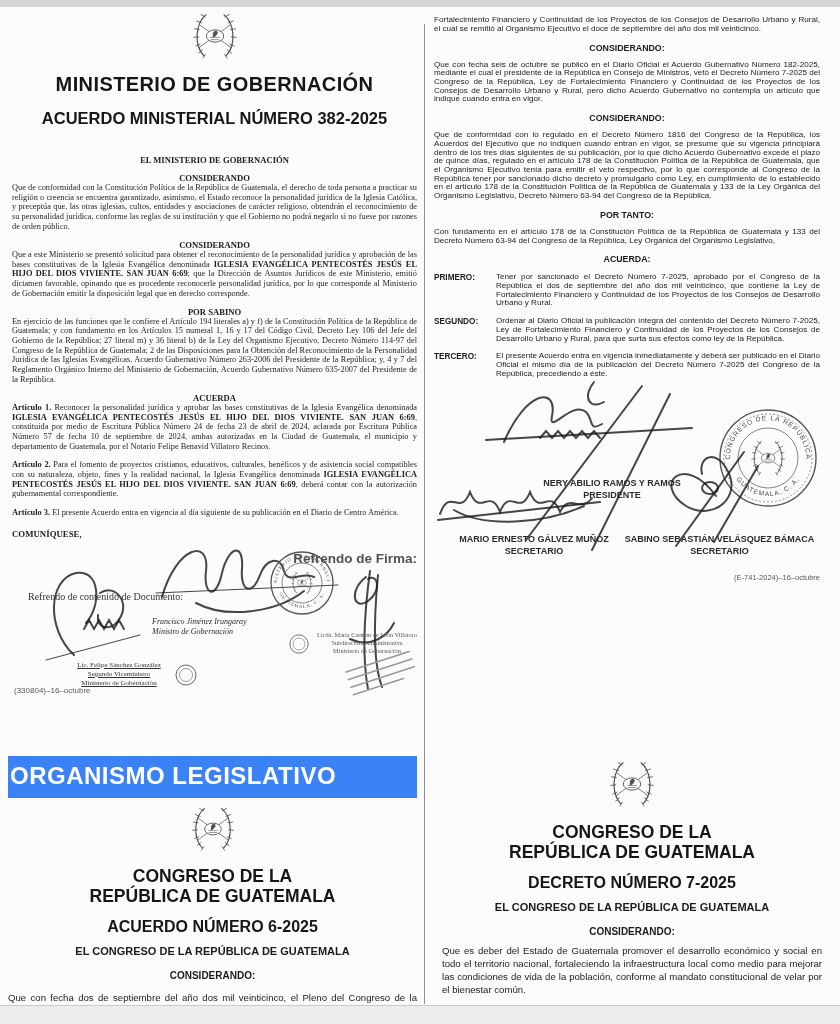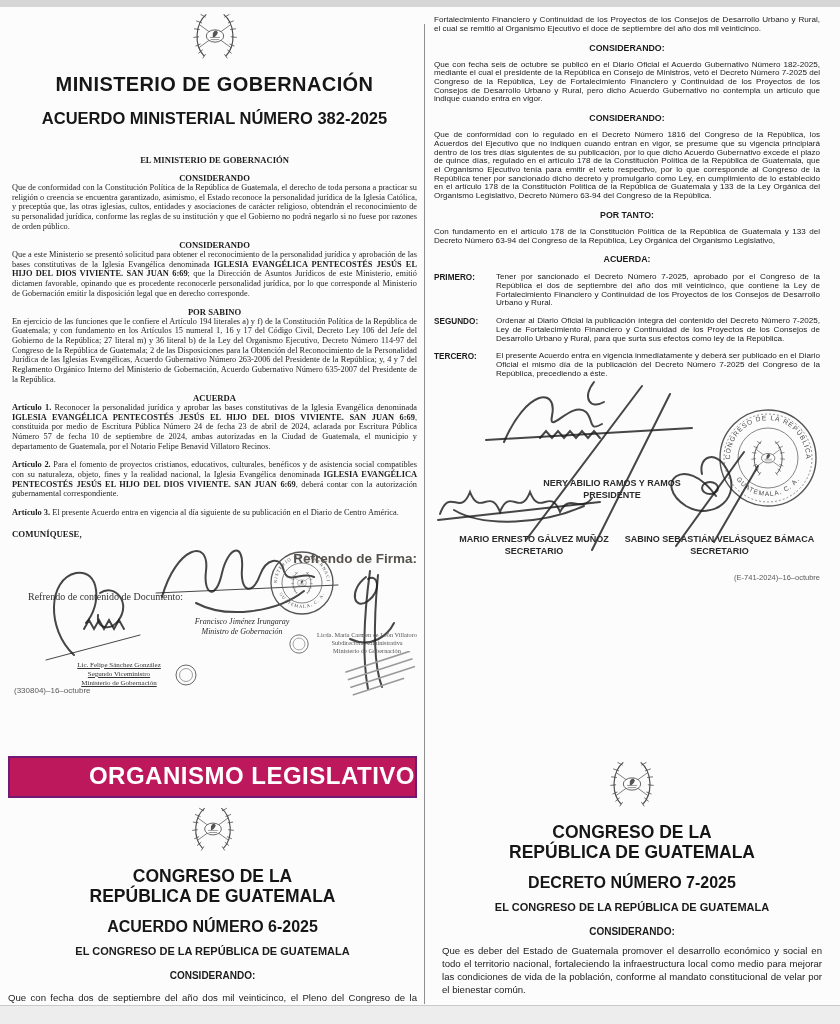--- a/index.html
+++ b/index.html
@@ -25,30 +25,30 @@
   .m-h{font-weight:bold;font-size:8.6px;text-align:center;margin-top:8px;}
   .m-p{font-size:8.3px;line-height:9.7px;text-align:justify;margin-top:0;color:#1f1f1f;}
   .m-p b{font-size:8.4px;}
   .m-art{margin-top:9px;}
   .comuniquese{font-weight:bold;font-size:8.8px;text-align:left;margin-top:11px;}
 
   
   .sig-area{position:relative;height:156px;}
   .sig path{fill:none;stroke:#1d1d1d;stroke-width:2;stroke-linecap:round;opacity:.82;}
   .sig .thin{stroke-width:1;}
-  .handname{font-size:8px;font-style:italic;color:#2a2a2a;text-align:center;line-height:1.25;}
+  .handname{font-size:8px;font-style:italic;color:#2a2a2a;line-height:1.25;}
   .tinylines{font-size:7px;color:#333;text-align:center;line-height:1.3;}
   .ref-code{position:absolute;font-family:"Liberation Sans",sans-serif;font-size:8px;color:#5a5a5a;}
   .refrendo-doc{position:absolute;left:16px;top:52px;font-size:10px;color:#333;}
   .refrendo-firma{position:absolute;right:0px;top:12px;font-family:"Liberation Sans",sans-serif;
                   font-weight:bold;font-size:13.5px;color:#55524e;}
   .seal-text{fill:#4c4c4c;letter-spacing:1px;}
 
   
-  .banner{background:#be185d;border:2px solid #701a75;color:#fff;text-align:right;
+  .banner{background:#3b82f6;border:2px solid #3b82f6;color:#fff;text-align:left;
           font-family:"Liberation Sans",sans-serif;font-weight:bold;font-size:24px;
           padding:4px 0 6px;letter-spacing:.5px;}
   .c-org{font-family:"Liberation Sans",sans-serif;font-weight:bold;font-size:17.5px;line-height:1.15;
          text-align:center;margin-top:8px;color:#161616;}
   .c-doc{font-family:"Liberation Sans",sans-serif;font-weight:bold;font-size:16px;text-align:center;margin-top:12px;color:#161616;}
   .c-issuer{font-family:"Liberation Sans",sans-serif;font-weight:bold;font-size:11px;text-align:center;margin-top:9px;}
   .c-h{font-family:"Liberation Sans",sans-serif;font-weight:bold;font-size:10px;text-align:center;margin-top:13px;}
   .c-p{font-family:"Liberation Sans",sans-serif;font-size:9.6px;line-height:1.35;text-align:justify;margin-top:11px;color:#222;}
 
   

